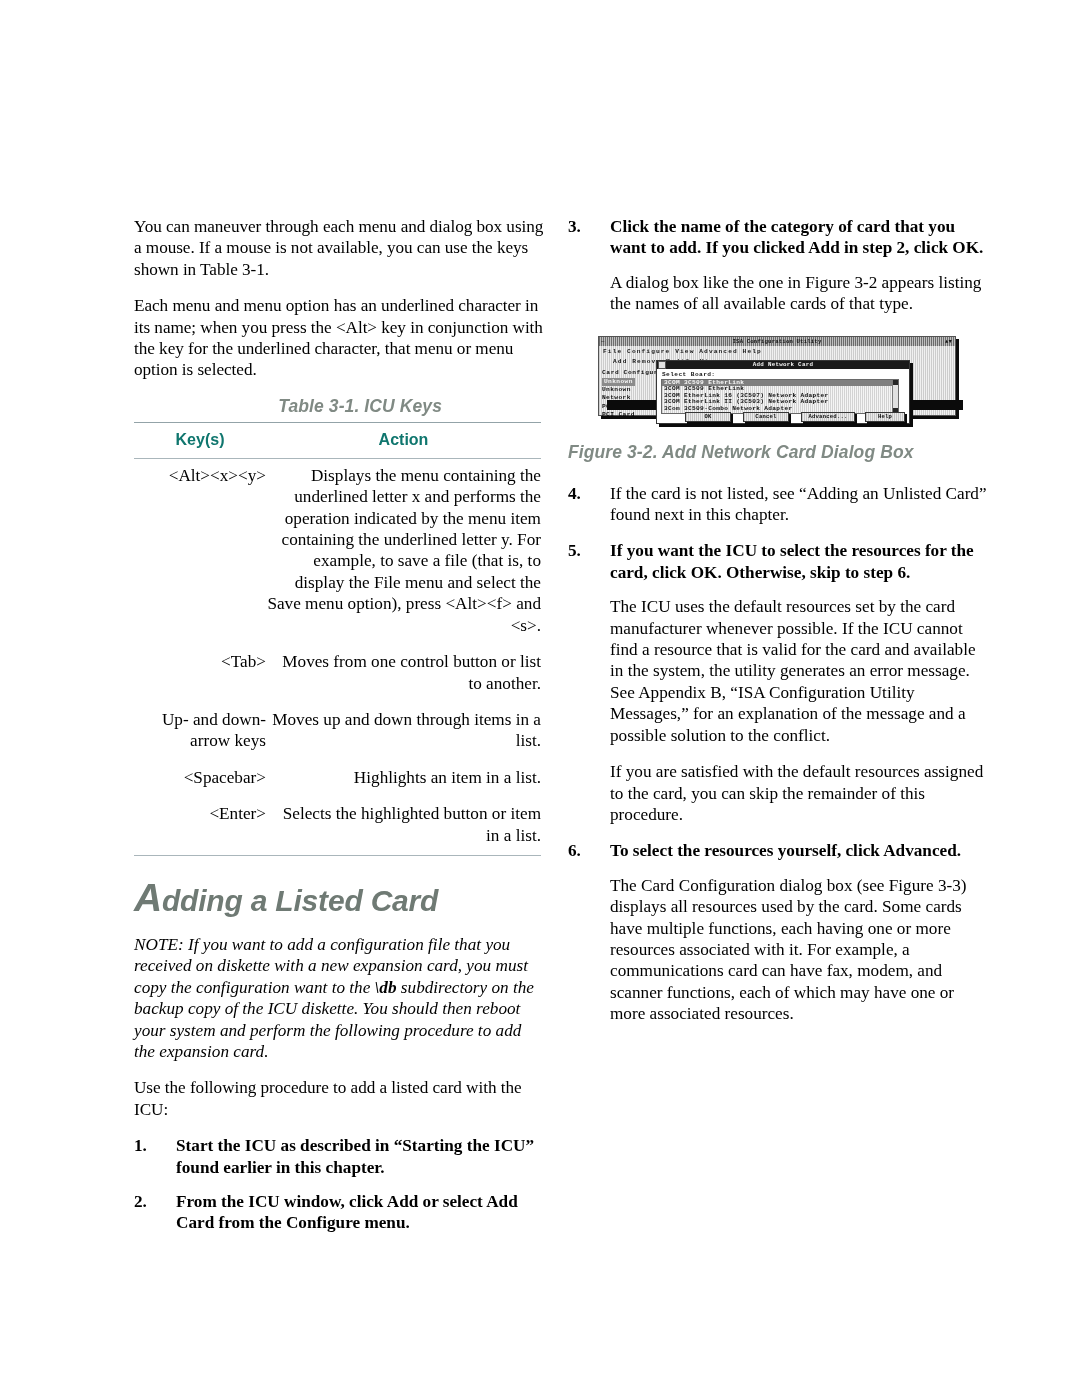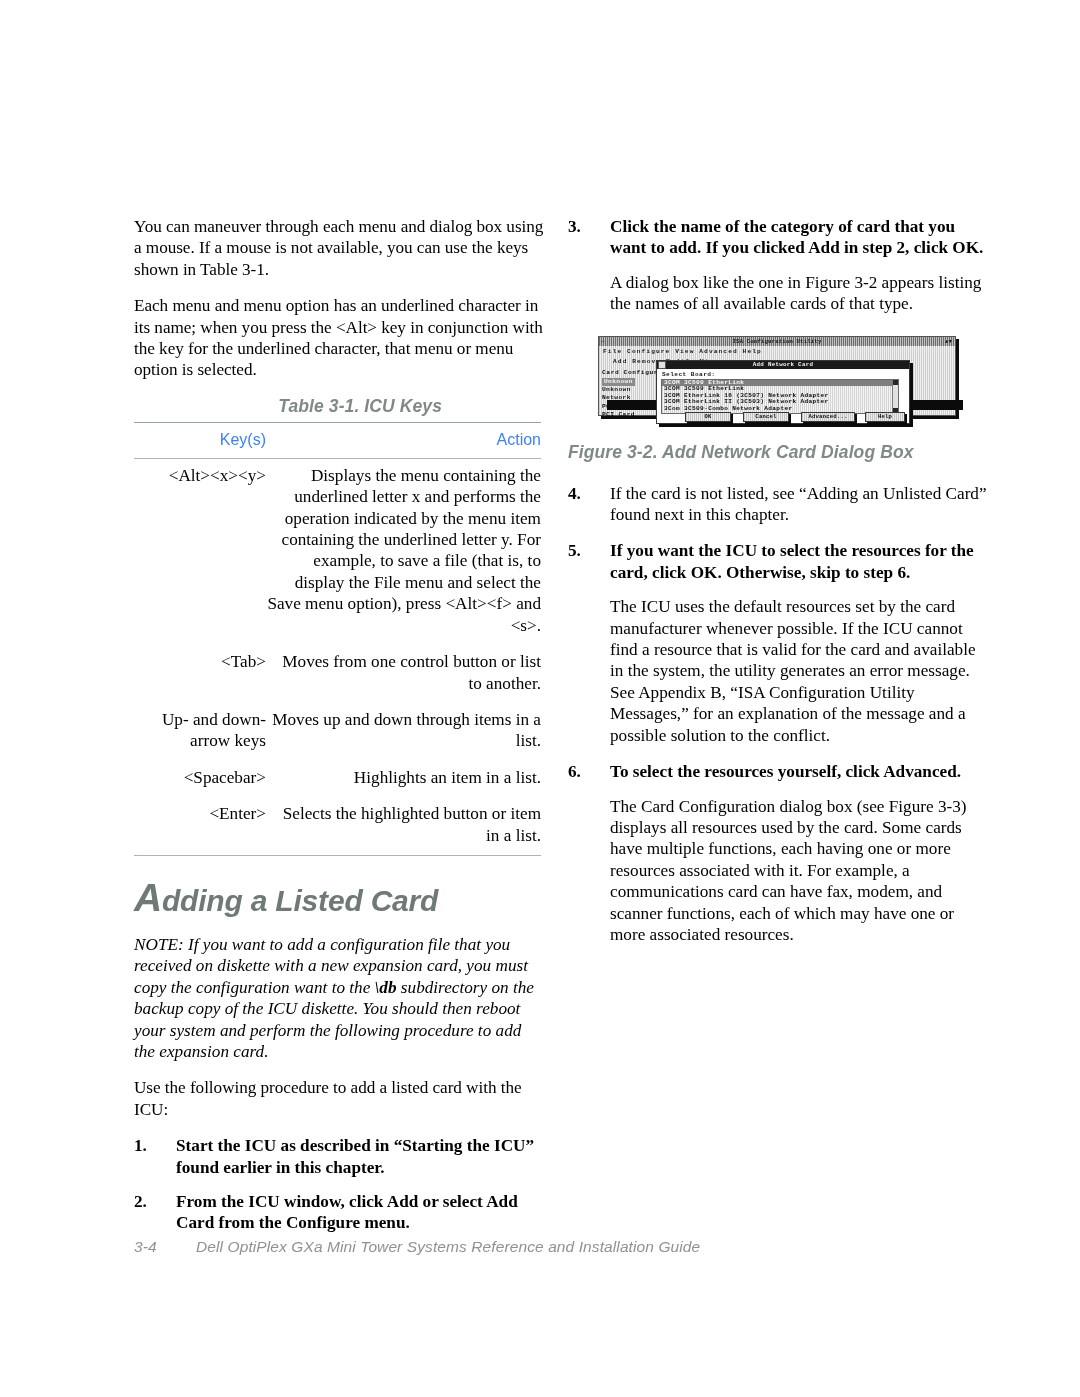--- a/index.html
+++ b/index.html
@@ -64,25 +64,25 @@
   }
   .rule.thin { background: #aab6bb; }
 
   table.icu {
     width: 407px;
     border-collapse: collapse;
     table-layout: fixed;
   }
   table.icu th {
     font-family: "Liberation Sans", "DejaVu Sans", sans-serif;
-    font-weight: normal;
+    font-weight: bold;
     font-size: 16px;
-    text-align: right;
+    text-align: center;
     padding: 8px 0 9px 0;
-    color: #3b82f6;
+    color: #0f766e;
   }
   table.icu td {
     font-size: 17.2px;
     line-height: 21.4px;
     vertical-align: top;
     padding: 6px 0 9px 0;
     text-align: right;
   }
   .c-key { width: 132px; padding-right: 8px; }
   .c-act { width: 275px; }
@@ -410,26 +410,24 @@
     <div class="step">
       <span class="num">4.</span>
     </div>
     <p class="step-body">If the card is not listed, see “Adding an Unlisted Card” found next in this chapter.</p>
 
     <div class="step">
       <span class="num">5.</span>
       <span class="head">If you want the ICU to select the resources for the card, click OK. Otherwise, skip to step 6.</span>
     </div>
     <p class="step-body">The ICU uses the default resources set by the card manufacturer whenever possible. If the ICU cannot find a resource that is valid for the card and available in the system, the utility generates an error message. See Appendix B, “ISA Configuration Utility Messages,” for an explanation of the message and a possible solution to the conflict.</p>
+    <p class="step-body">If you are satisfied with the default resources assigned to the card, you can skip the remainder of this procedure.</p>
 
     <div class="step">
       <span class="num">6.</span>
       <span class="head">To select the resources yourself, click Advanced.</span>
     </div>
     <p class="step-body">The Card Configuration dialog box (see Figure 3-3) displays all resources used by the card. Some cards have multiple functions, each having one or more resources associated with it. For example, a communications card can have fax, modem, and scanner functions, each of which may have one or more associated resources.</p>
 
   </div>
 
-  <div class="footer">
-    <span class="pg">3-4</span><span>Dell OptiPlex GXa Mini Tower Systems Reference and Installation Guide</span>
-  </div>
 
 </div>
 
 </body></html>

